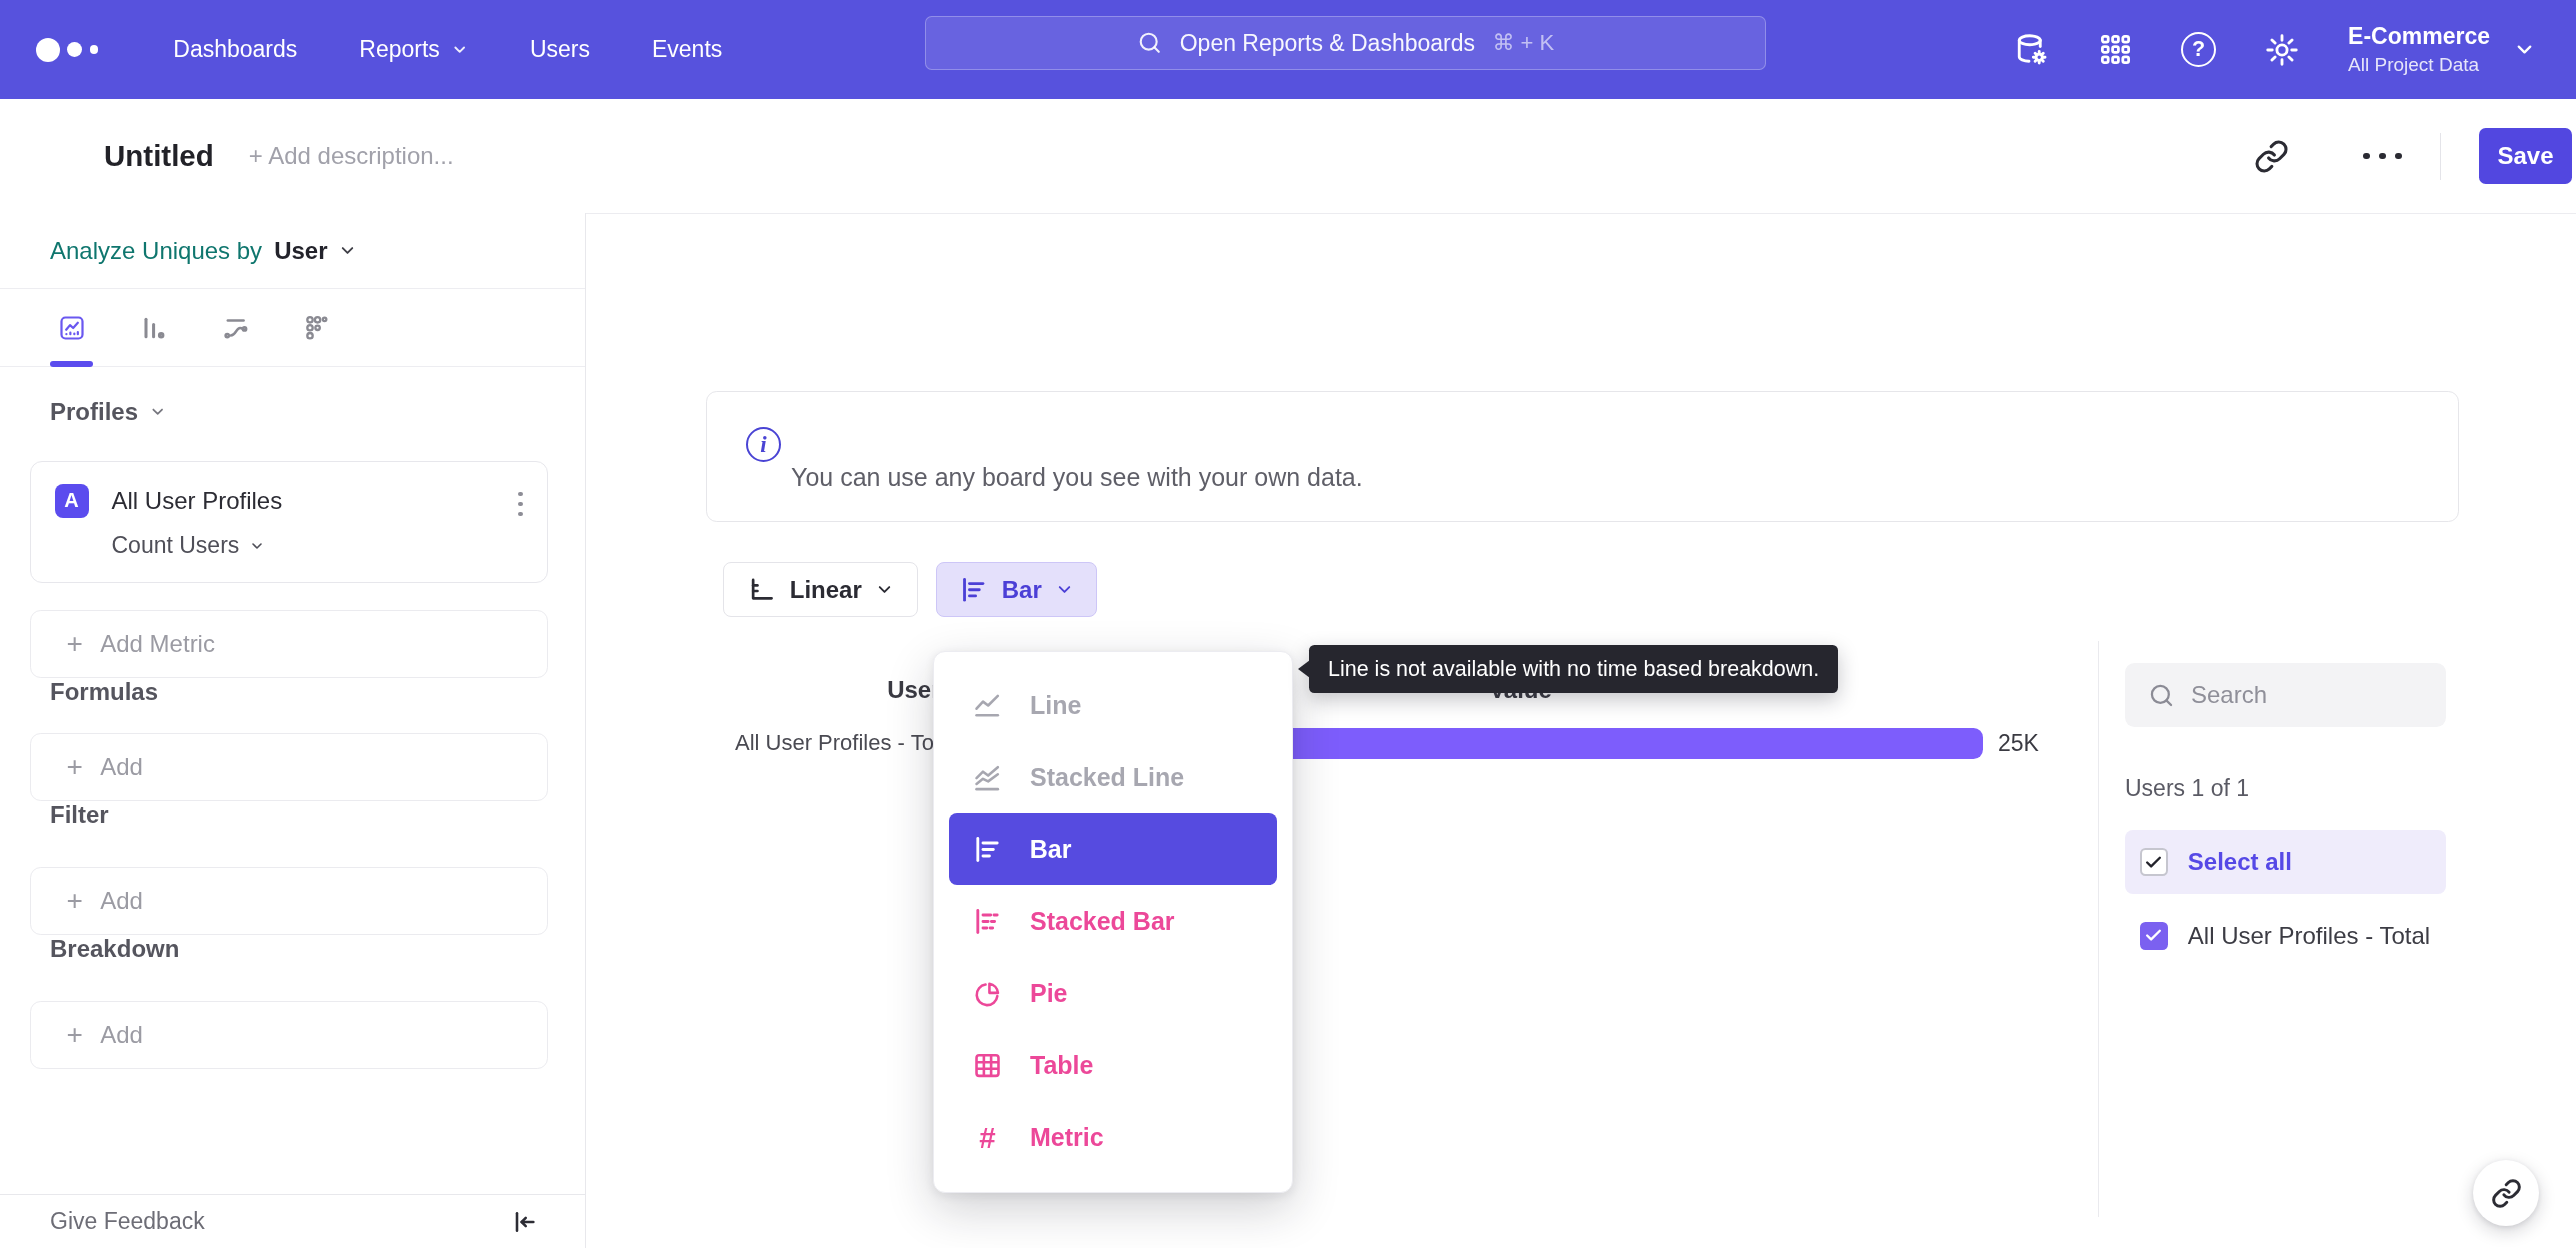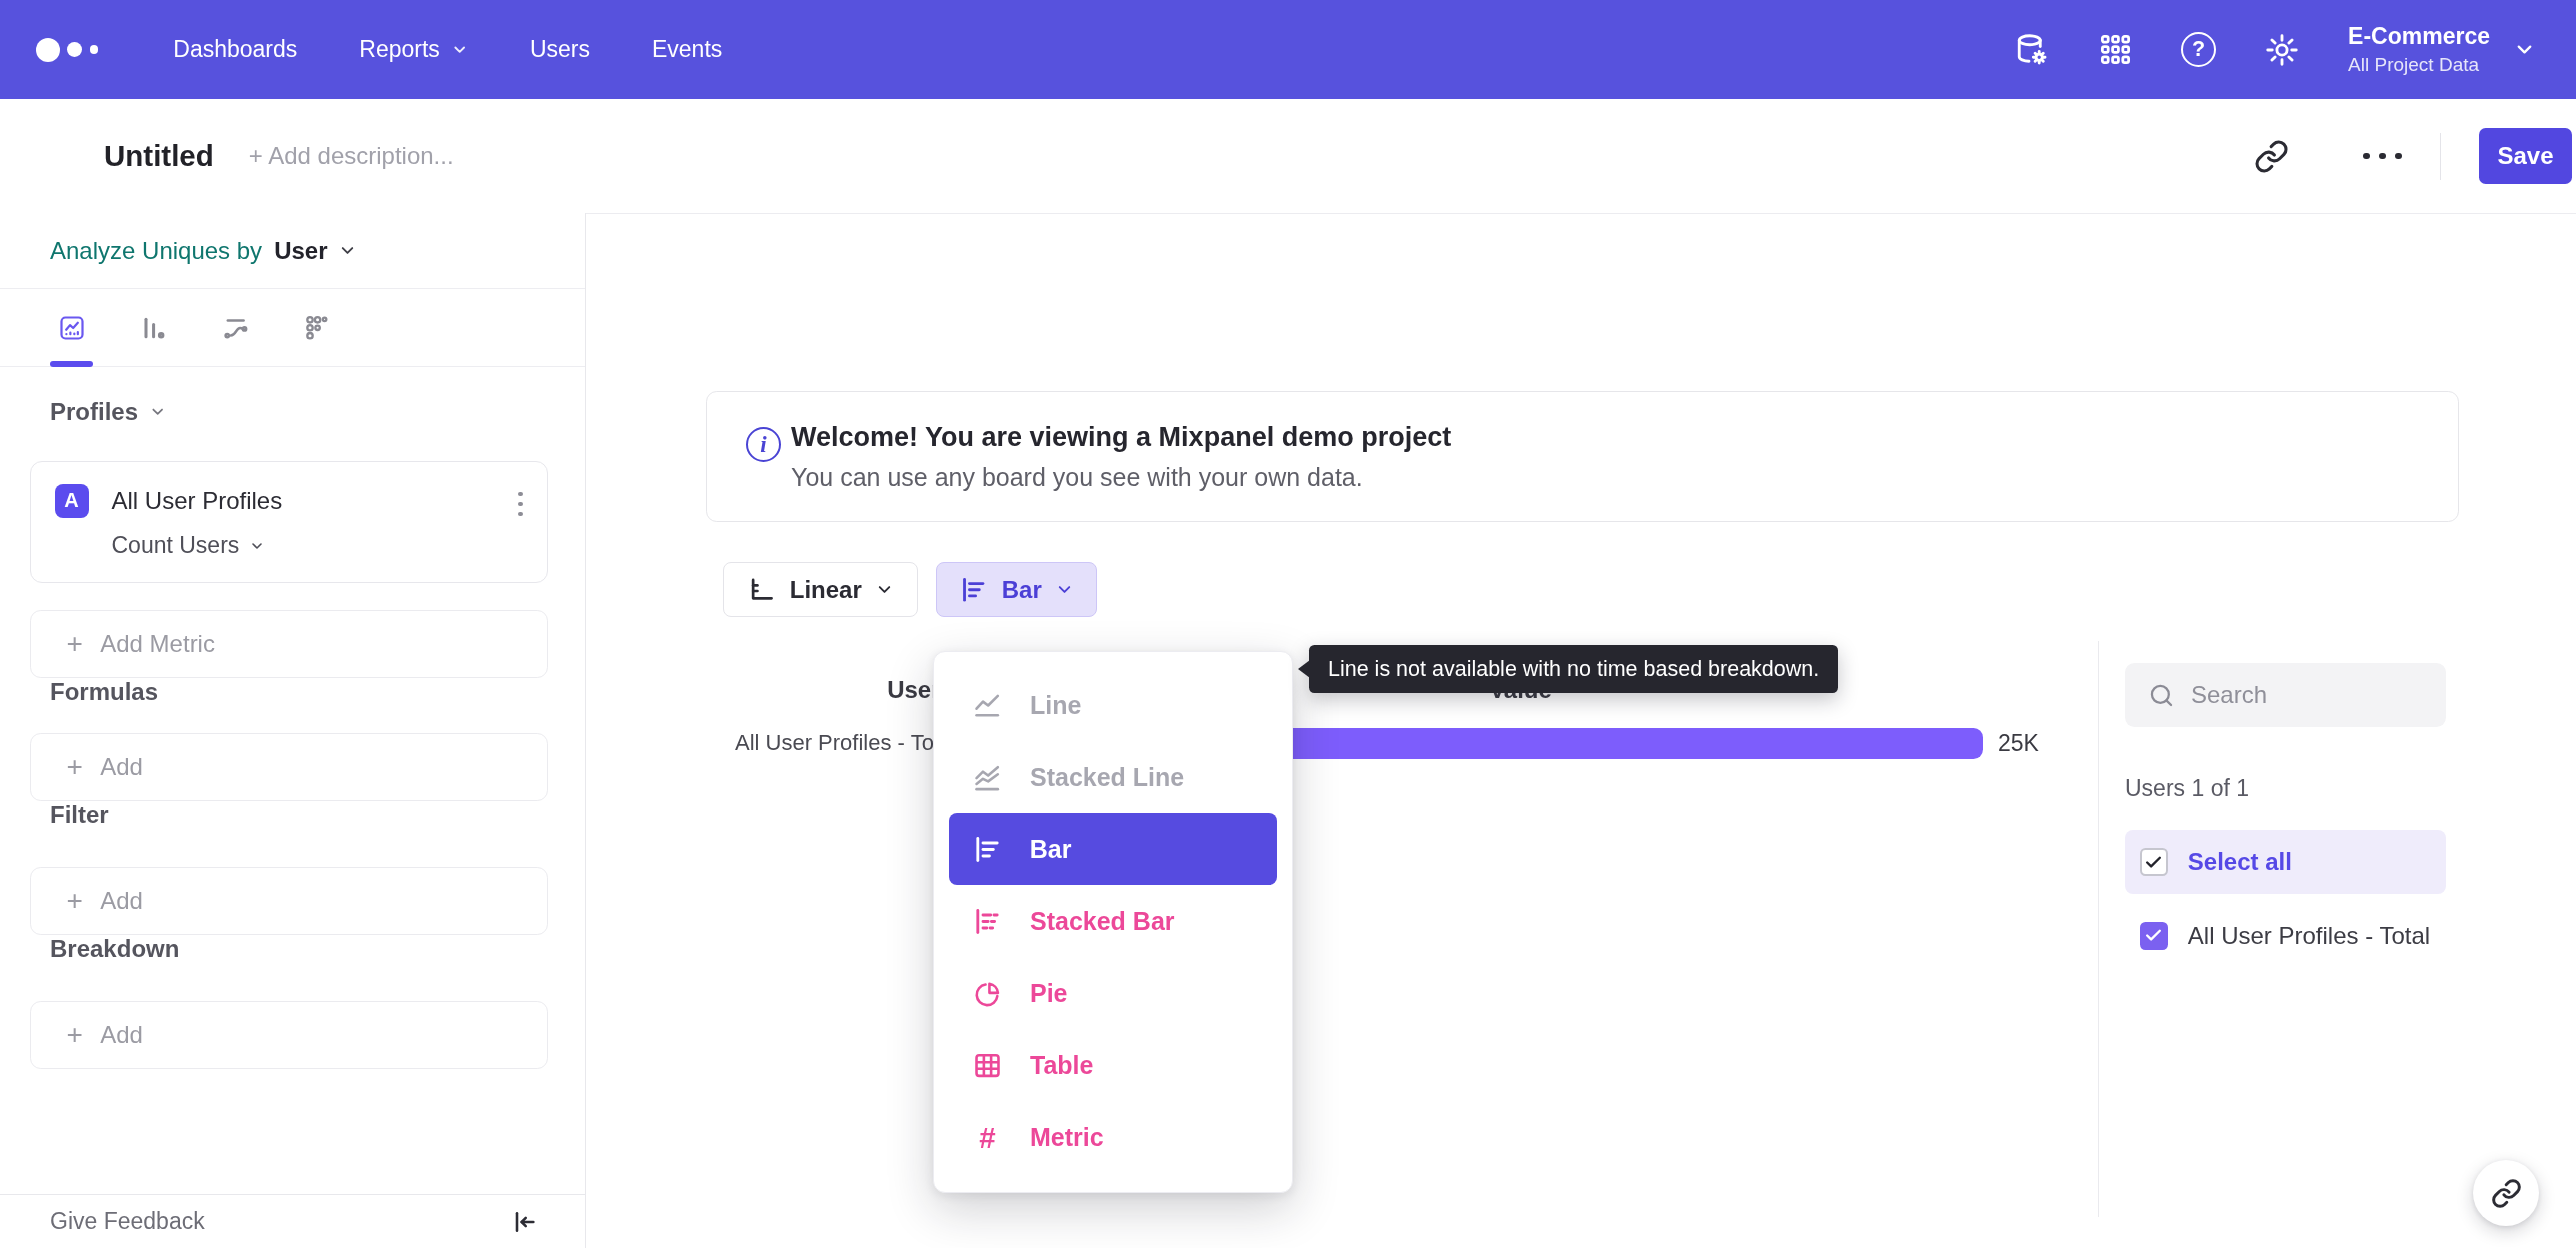--- a/index.html
+++ b/index.html
@@ -161,20 +161,28 @@
           </svg>
       </div>
       <div class="nav-item">
           <span>Users</span>
         </div>
       <div class="nav-item">
           <span>Events</span>
         </div>
     </div>
 
+    <div class="nav-search">
+      <svg width="25.5" height="25.5" viewBox="0 0 24 24" fill="none" stroke="rgba(255,255,255,.9)" stroke-width="2" stroke-linecap="round">
+          <circle cx="11" cy="11" r="7.5"></circle>
+          <line x1="20.5" y1="20.5" x2="16.3" y2="16.3"></line>
+        </svg>
+      <span class="ph">Open Reports &amp; Dashboards</span>
+      <span class="sc">⌘ + K</span>
+    </div>
 
     <div class="nav-right">
       <span class="nav-ico">
         <svg width="36" height="36" viewBox="0 0 24 24" fill="none" stroke="currentColor" stroke-width="1.9" stroke-linecap="round">
           <ellipse cx="10.5" cy="5.5" rx="7" ry="3"></ellipse>
           <path d="M3.5 5.5v11c0 1.6 3 3 6.5 3"></path>
           <path d="M17.5 5.5v4.2"></path>
           <circle cx="16.8" cy="16.8" r="2.1"></circle>
           <path d="M16.8 12.9v1.6M16.8 19.1v1.6M20.7 16.8h-1.6M14.5 16.8h-1.6M19.5 14.1l-1.1 1.1M15.2 18.4l-1.1 1.1M19.5 19.5l-1.1-1.1M15.2 15.2l-1.1-1.1"></path>
         </svg>
@@ -343,21 +351,20 @@
             <polyline points="13.5 8.5 10 12 13.5 15.5"></polyline>
         </svg>
       </span>
     </div>
   </div>
 
   <div class="banner">
     <span class="banner-ico">
         <span>i</span>
       </span>
-    <div class="banner-title">Welcome! You are viewing a Mixpanel demo project</div>
     <div class="banner-sub">You can use any board you see with your own data.</div>
   </div>
 
   <div class="ctl-btn btn-linear">
     <svg width="29.5" height="29.5" viewBox="0 0 24 24" fill="none" stroke="#2b2b33" stroke-width="2.2" stroke-linecap="round" stroke-linejoin="round">
       <path d="M5 4v15h15"></path>
         <path d="M5 8.5h3.5"></path>
         <path d="M5 13h3.5"></path>
     </svg>
     <span class="blbl">Linear</span>

